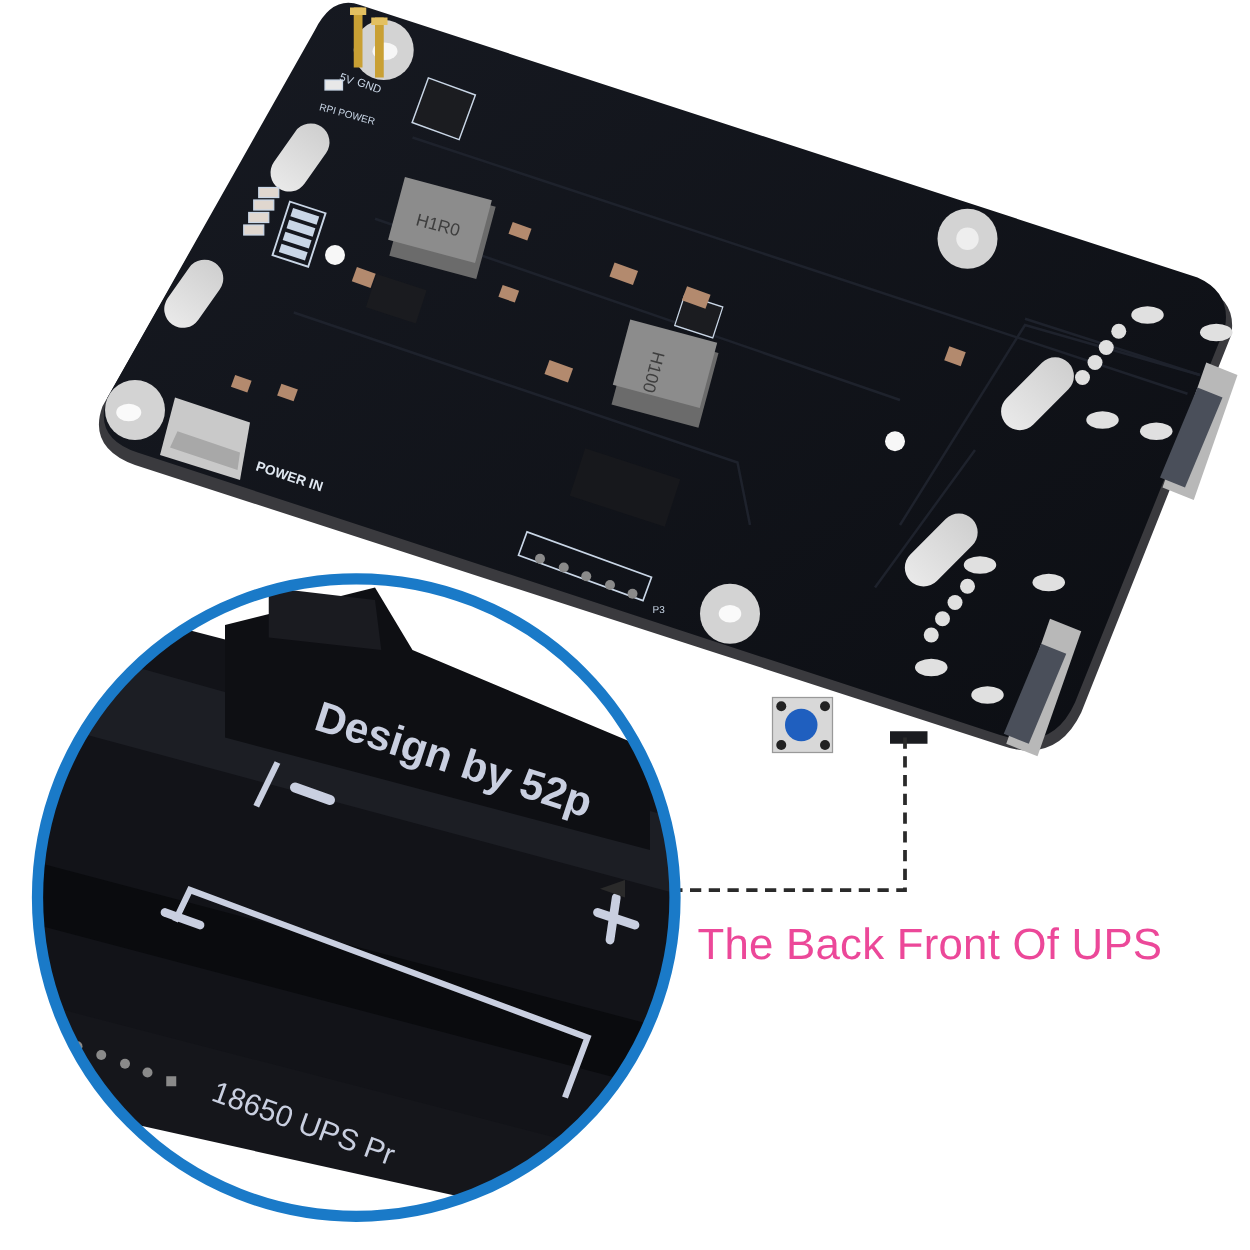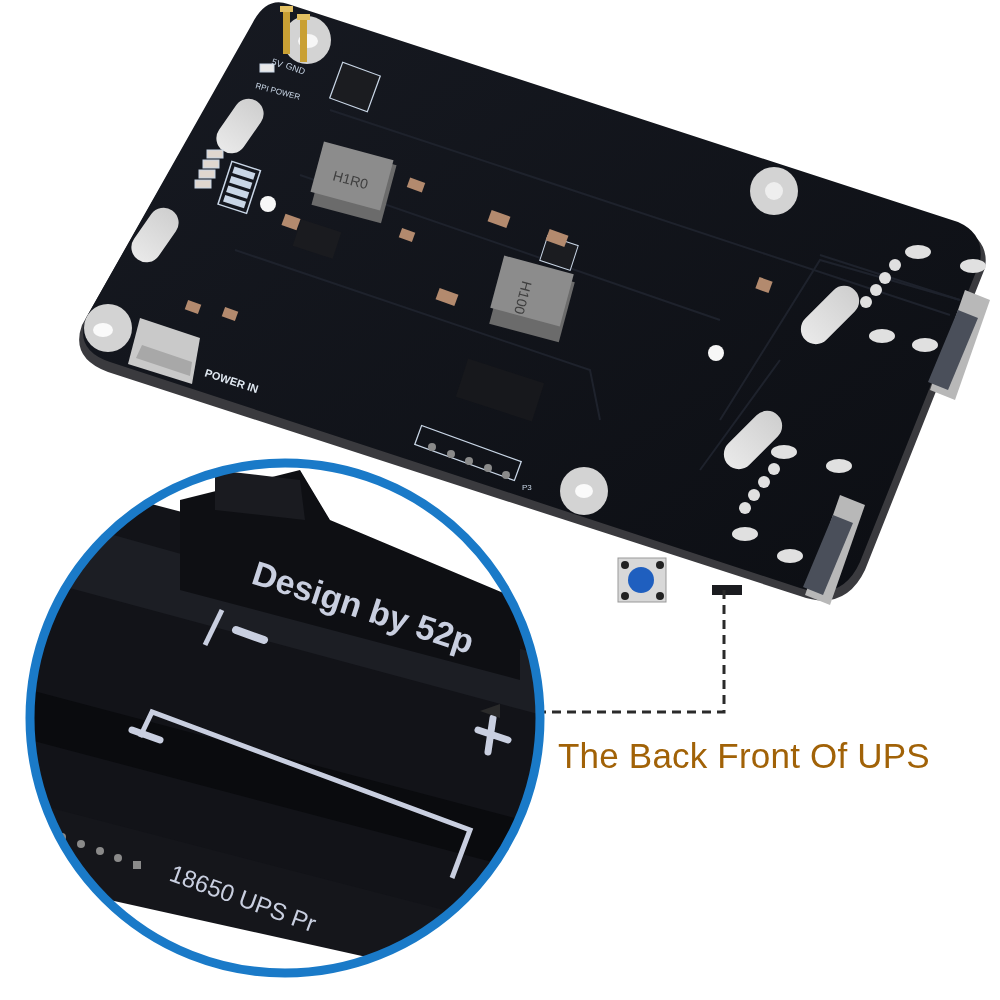--- a/index.html
+++ b/index.html
@@ -1,19 +1,19 @@
 <!DOCTYPE html>
 <html><head>
 <meta charset="utf-8">
 <style>
   html,body{margin:0;padding:0;background:#ffffff;}
   body{width:1000px;height:1000px;position:relative;overflow:hidden;font-family:"Liberation Sans",sans-serif;}
   .scene{position:absolute;left:0;top:0;width:1000px;height:1000px;}
   svg text{font-family:"Liberation Sans",sans-serif;}
-  .caption{position:absolute;left:558px;top:736px;font-size:35px;color:#a16207;letter-spacing:0.2px;white-space:nowrap;}
+  .caption{position:absolute;left:558px;top:736px;font-size:35px;color:#ec4899;letter-spacing:0.2px;white-space:nowrap;}
 </style>
 </head>
 <body>
 
 <div class="scene">
 <svg width="1000" height="1000" viewBox="0 0 1000 1000" xmlns="http://www.w3.org/2000/svg">
   <defs>
     <clipPath id="insetClip">
           <circle cx="285" cy="718" r="255"></circle>
         </clipPath>

